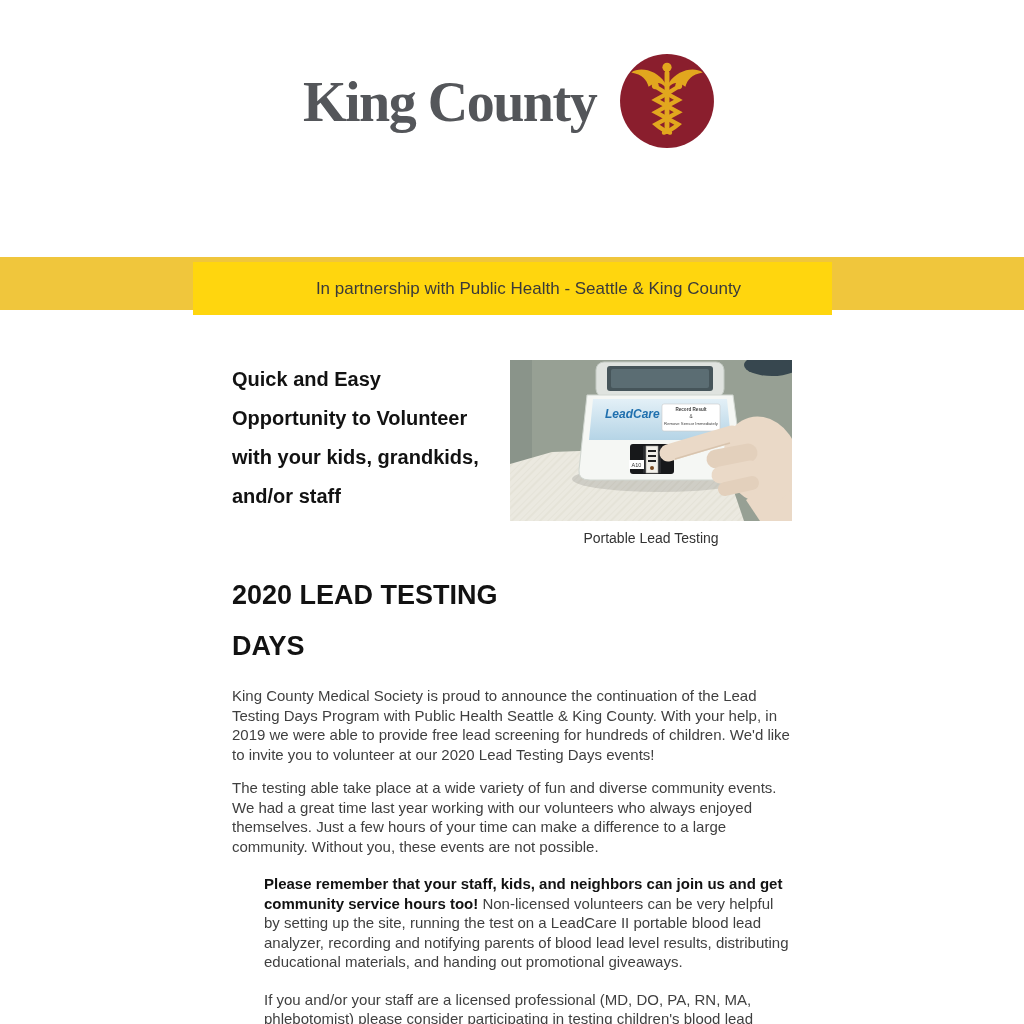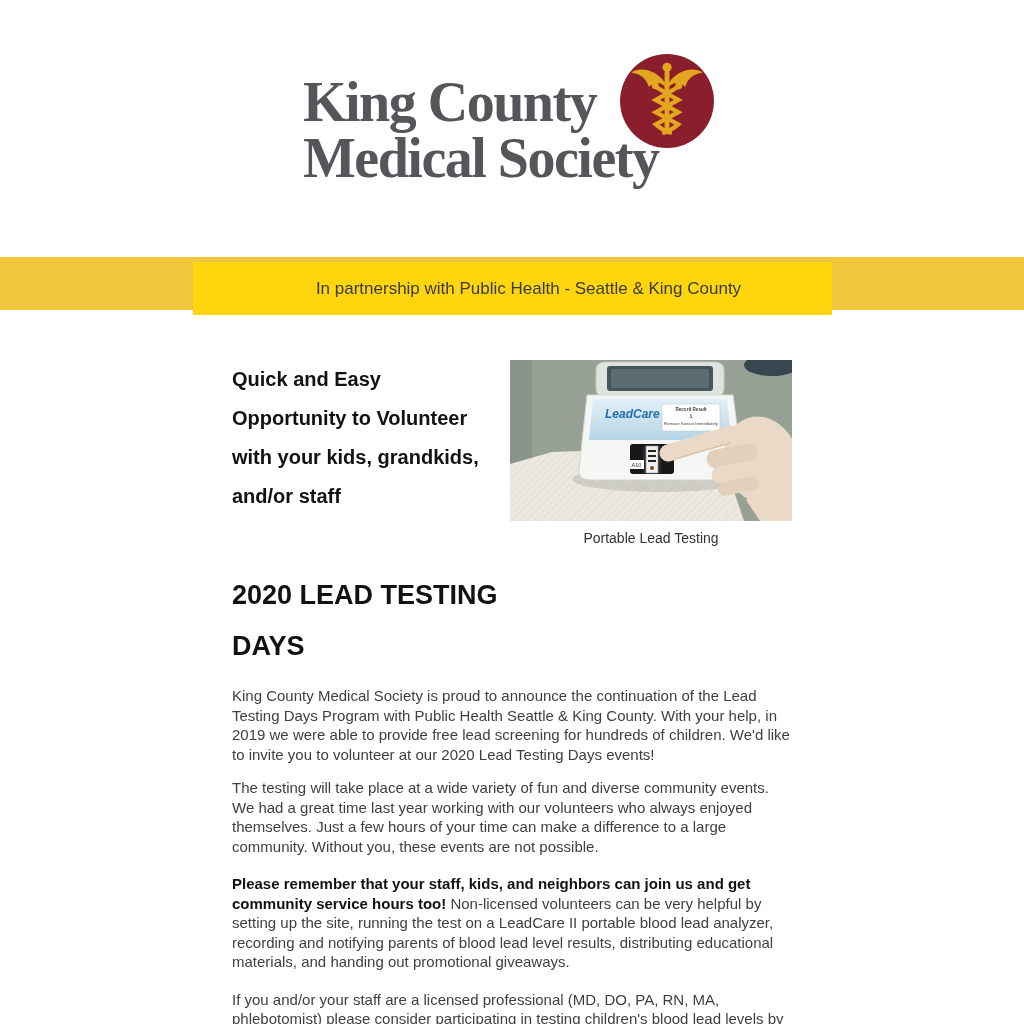--- a/index.html
+++ b/index.html
@@ -21,31 +21,30 @@
   .content { position:absolute; top:340px; left:232px; width:560px; }
   .intro-row { display:flex; justify-content:space-between; padding-top:20px; }
   .intro-heading { width:252px; font-size:20px; line-height:39px; font-weight:bold; color:#121212; }
   .figure { width:282px; }
   .figure svg { display:block; width:282px; height:161px; }
   .figure-caption { margin-top:9px; text-align:center; font-size:14px; color:#333333; }
 
   .section-heading { margin-top:24px; font-size:27px; line-height:51px; font-weight:bold; color:#121212; max-width:330px; }
 
   p.body { margin-top:14px; font-size:15px; line-height:19.5px; color:#3f3f3f; }
-  p.gap { margin-top:18px; }
+  p.gap { margin-top:18px;margin-left:32px; }
   .bold-lead { font-weight:bold; color:#121212; }
 </style>
 </head>
 <body>
 
 <div class="page">
 
   <div class="logo-text">
     <div class="logo-line">King County</div>
-    <div class="logo-line">Medical Society</div>
   </div>
 
   <svg class="emblem" viewBox="0 0 96 96" aria-hidden="true">
     <circle cx="48" cy="48" r="46" fill="#8a1e2d"></circle>
 
     <rect x="45.6" y="18" width="4.8" height="62" rx="2.4" fill="#e2a71e"></rect>
     <circle cx="48" cy="15" r="4.5" fill="#e2a71e"></circle>
 
     <path d="M46,30 C38,18 22,14 13,20 C24,22 28,27 30,34 C36,29 42,29 46,34 Z" fill="#e2a71e"></path>
     <path d="M50,30 C58,18 74,14 83,20 C72,22 68,27 66,34 C60,29 54,29 50,34 Z" fill="#e2a71e"></path>
@@ -122,20 +121,20 @@
           </g>
         </svg>
         <figcaption class="figure-caption">Portable Lead Testing</figcaption>
       </figure>
     </div>
 
     <h2 class="section-heading">2020 LEAD TESTING DAYS</h2>
 
     <p class="body">King County Medical Society is proud to announce the continuation of the Lead Testing Days Program with Public Health Seattle &amp; King County. With your help, in 2019 we were able to provide free lead screening for hundreds of children. We'd like to invite you to volunteer at our 2020 Lead Testing Days events!</p>
 
-    <p class="body">The testing will take place at a wide variety of fun and diverse community events. We had a great time last year working with our volunteers who always enjoyed themselves. Just a few hours of your time can make a difference to a large community. Without you, these events are not possible.</p>
+    <p class="body">The testing able take place at a wide variety of fun and diverse community events. We had a great time last year working with our volunteers who always enjoyed themselves. Just a few hours of your time can make a difference to a large community. Without you, these events are not possible.</p>
 
     <p class="body gap"><span class="bold-lead">Please remember that your staff, kids, and neighbors can join us and get community service hours too!</span><span>  Non-licensed volunteers can be very helpful by setting up the site, running the test on a LeadCare II portable blood lead analyzer, recording and notifying parents of blood lead level results, distributing educational materials, and handing out promotional giveaways.</span></p>
 
     <p class="body gap">If you and/or your staff are a licensed professional (MD, DO, PA, RN, MA, phlebotomist) please consider participating in testing children's blood lead levels by simply performing capillary draws to collect blood samples.</p>
 
   </div>
 </div>
 
 </body></html>

